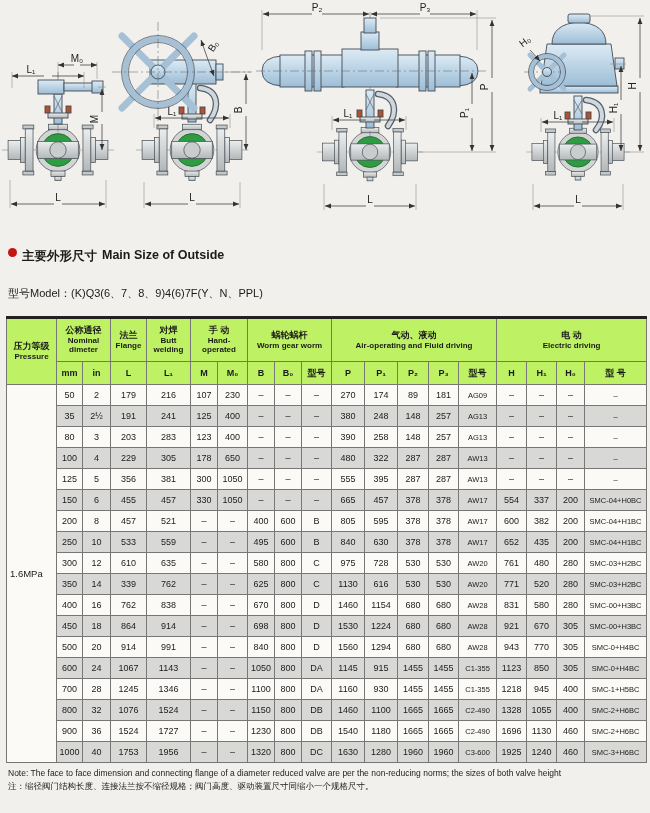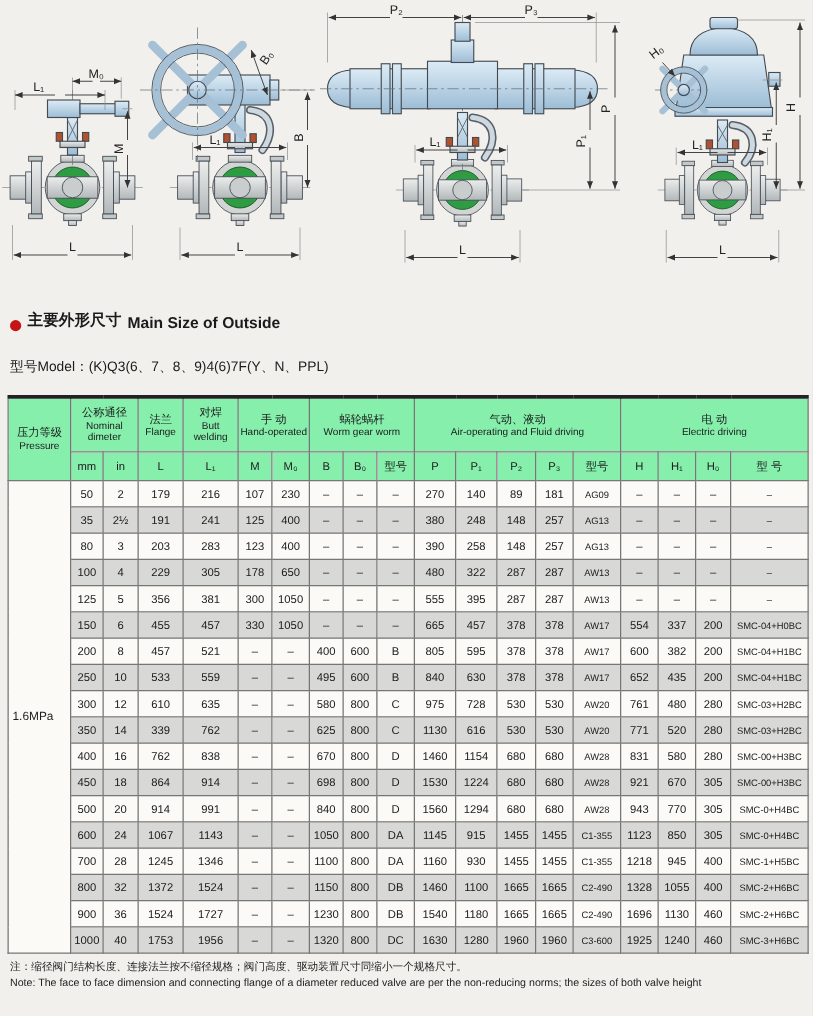--- a/index.html
+++ b/index.html
@@ -12,29 +12,29 @@
   .cl{stroke:#68737c;stroke-width:.6;stroke-dasharray:9 3 2 3;fill:none}
   .ol{stroke:#424a52;stroke-width:.9}
   .thin{stroke:#5a646d;stroke-width:.7}
   .rim{fill:none;stroke:#a6c0d6;stroke-width:6}
   .rim2{fill:none;stroke:#a6c0d6;stroke-width:4.5}
   .rimo{fill:none;stroke:#424a52;stroke-width:.7}
   .spk{stroke:#a6c0d6;stroke-width:7;stroke-linecap:round}
   .spk2{stroke:#a6c0d6;stroke-width:5;stroke-linecap:round}
   .brk1{stroke:#55606a;stroke-width:6.5;fill:none;stroke-linecap:round}
   .brk2{stroke:#cfd8de;stroke-width:4;fill:none;stroke-linecap:round}
-  .section-head{position:absolute;left:8px;top:248px;display:flex;align-items:flex-end;gap:5px;
+  .section-head{position:absolute;left:8px;top:248px;display:flex;align-items:flex-start;gap:5px;
                 font-weight:bold;font-size:12.5px}
   .bullet{width:9px;height:9px;border-radius:50%;display:inline-block}
   .model-line{position:absolute;left:8px;top:286px;font-size:11px}
   table.dim-table{position:absolute;left:6px;top:316px;width:640px;border-collapse:collapse;
         table-layout:fixed;border:1.5px solid #3a3a3a;border-top:3px solid #222;
         font-size:9px;text-align:center}
   .dim-table th,.dim-table td{border:1px solid #767676;padding:0;overflow:hidden;white-space:nowrap}
-  .dim-table thead th{background:#86efac;font-weight:normal;font-size:9px;line-height:1.18}
+  .dim-table thead th{background:#bef264;font-weight:bold;font-size:9px;line-height:1.18}
   .dim-table thead .en{font-size:8px}
   .dim-table thead tr.grp th{height:42px}
   .dim-table thead tr.sub th{height:22px}
   .dim-table tbody td{height:20px;background:#fbfaf7;font-size:9px}
   .dim-table tr.shade td{background:#d8d8d6}
   .dim-table td.model{font-size:7.5px}
   .dim-table td.pressure{background:#fbfaf7;font-size:9.5px;text-align:left;padding-left:3px}
   .footnote{position:absolute;left:8px;top:767px;font-size:8.5px;line-height:1.5;color:#222}
   .footnote .en2{padding-left:24px}
 </style>
@@ -342,21 +342,21 @@
           <td>50</td>
           <td>2</td>
           <td>179</td>
           <td>216</td>
           <td>107</td>
           <td>230</td>
           <td>–</td>
           <td>–</td>
           <td>–</td>
           <td>270</td>
-          <td>140</td>
+          <td>174</td>
           <td>89</td>
           <td>181</td>
           <td class="model">AG09</td>
           <td>–</td>
           <td>–</td>
           <td>–</td>
           <td class="model">–</td>
         </tr>
         <tr class="shade">
           <td>35</td>
@@ -634,21 +634,21 @@
           <td>1455</td>
           <td class="model">C1-355</td>
           <td>1218</td>
           <td>945</td>
           <td>400</td>
           <td class="model">SMC-1+H5BC</td>
         </tr>
         <tr class="shade">
           <td>800</td>
           <td>32</td>
-          <td>1372</td>
+          <td>1076</td>
           <td>1524</td>
           <td>–</td>
           <td>–</td>
           <td>1150</td>
           <td>800</td>
           <td>DB</td>
           <td>1460</td>
           <td>1100</td>
           <td>1665</td>
           <td>1665</td>
@@ -695,17 +695,17 @@
           <td class="model">C3-600</td>
           <td>1925</td>
           <td>1240</td>
           <td>460</td>
           <td class="model">SMC-3+H6BC</td>
         </tr>
       </tbody>
   </table>
 
   <div class="footnote">
+    <div>Note: The face to face dimension and connecting flange of a diameter reduced valve are per the non-reducing norms; the sizes of both valve height</div>
     <div>注：缩径阀门结构长度、连接法兰按不缩径规格；阀门高度、驱动装置尺寸同缩小一个规格尺寸。</div>
-    <div>Note: The face to face dimension and connecting flange of a diameter reduced valve are per the non-reducing norms; the sizes of both valve height</div>
   </div>
 
 </div>
 
 </body></html>

